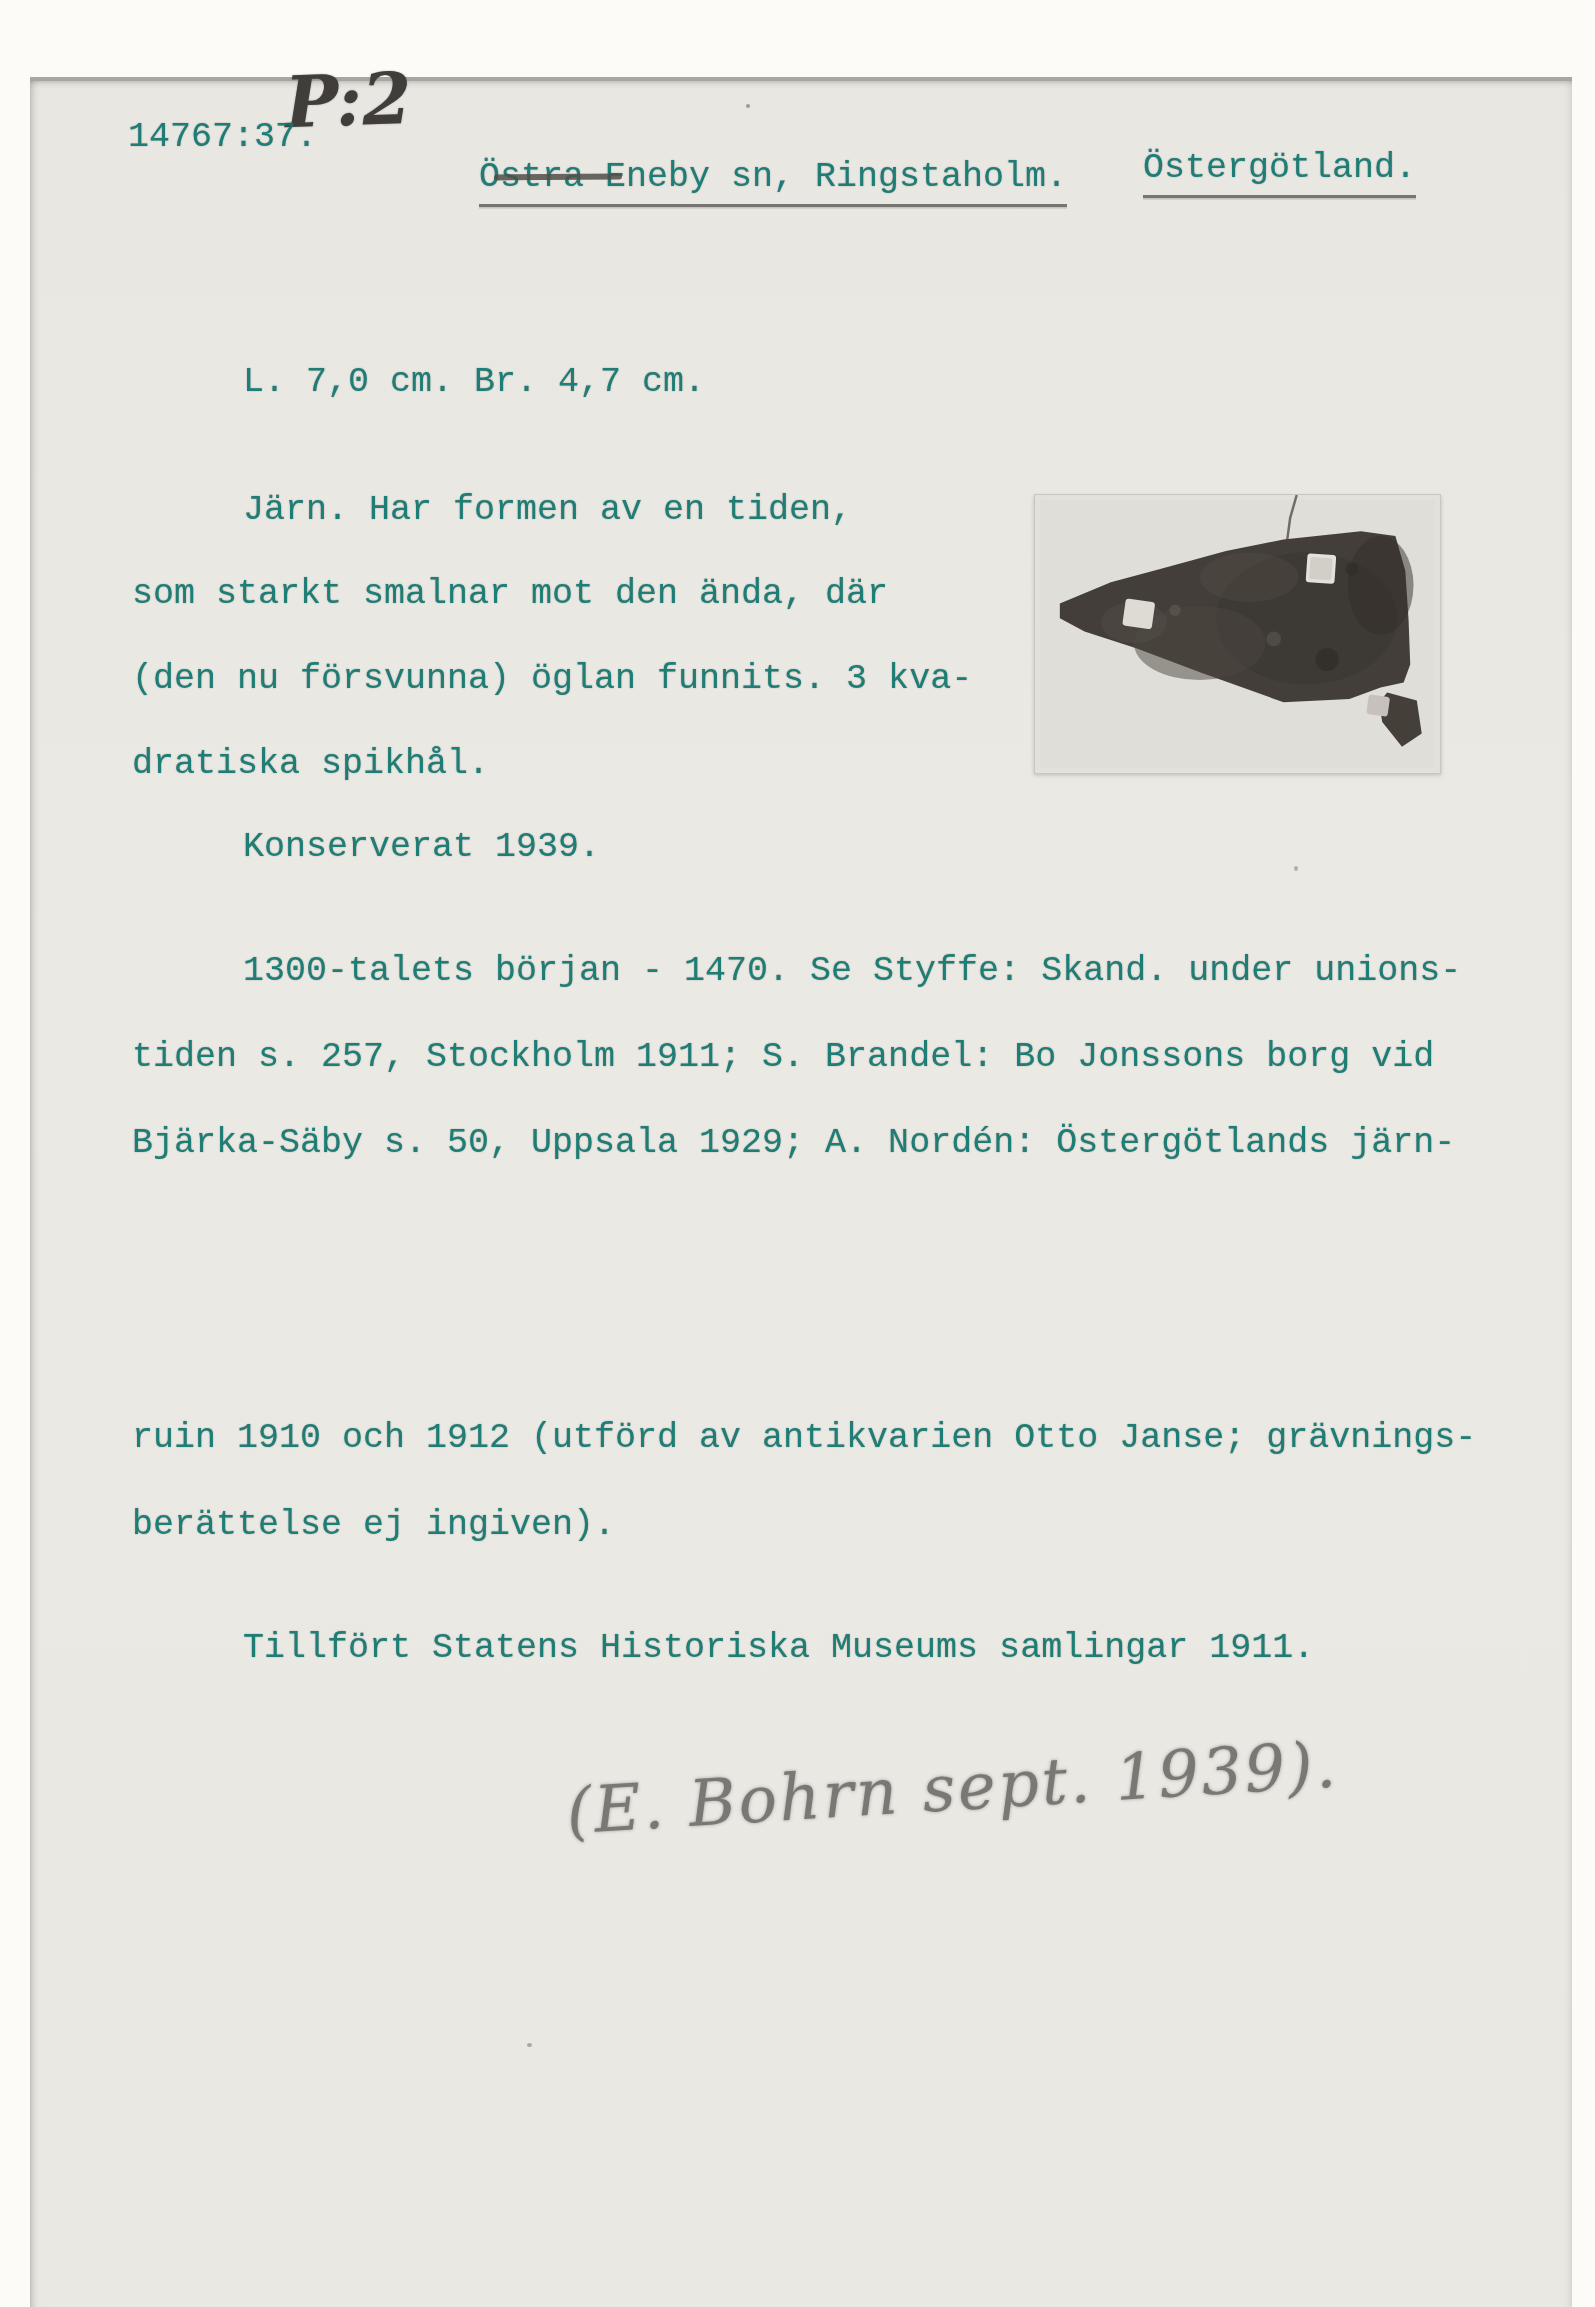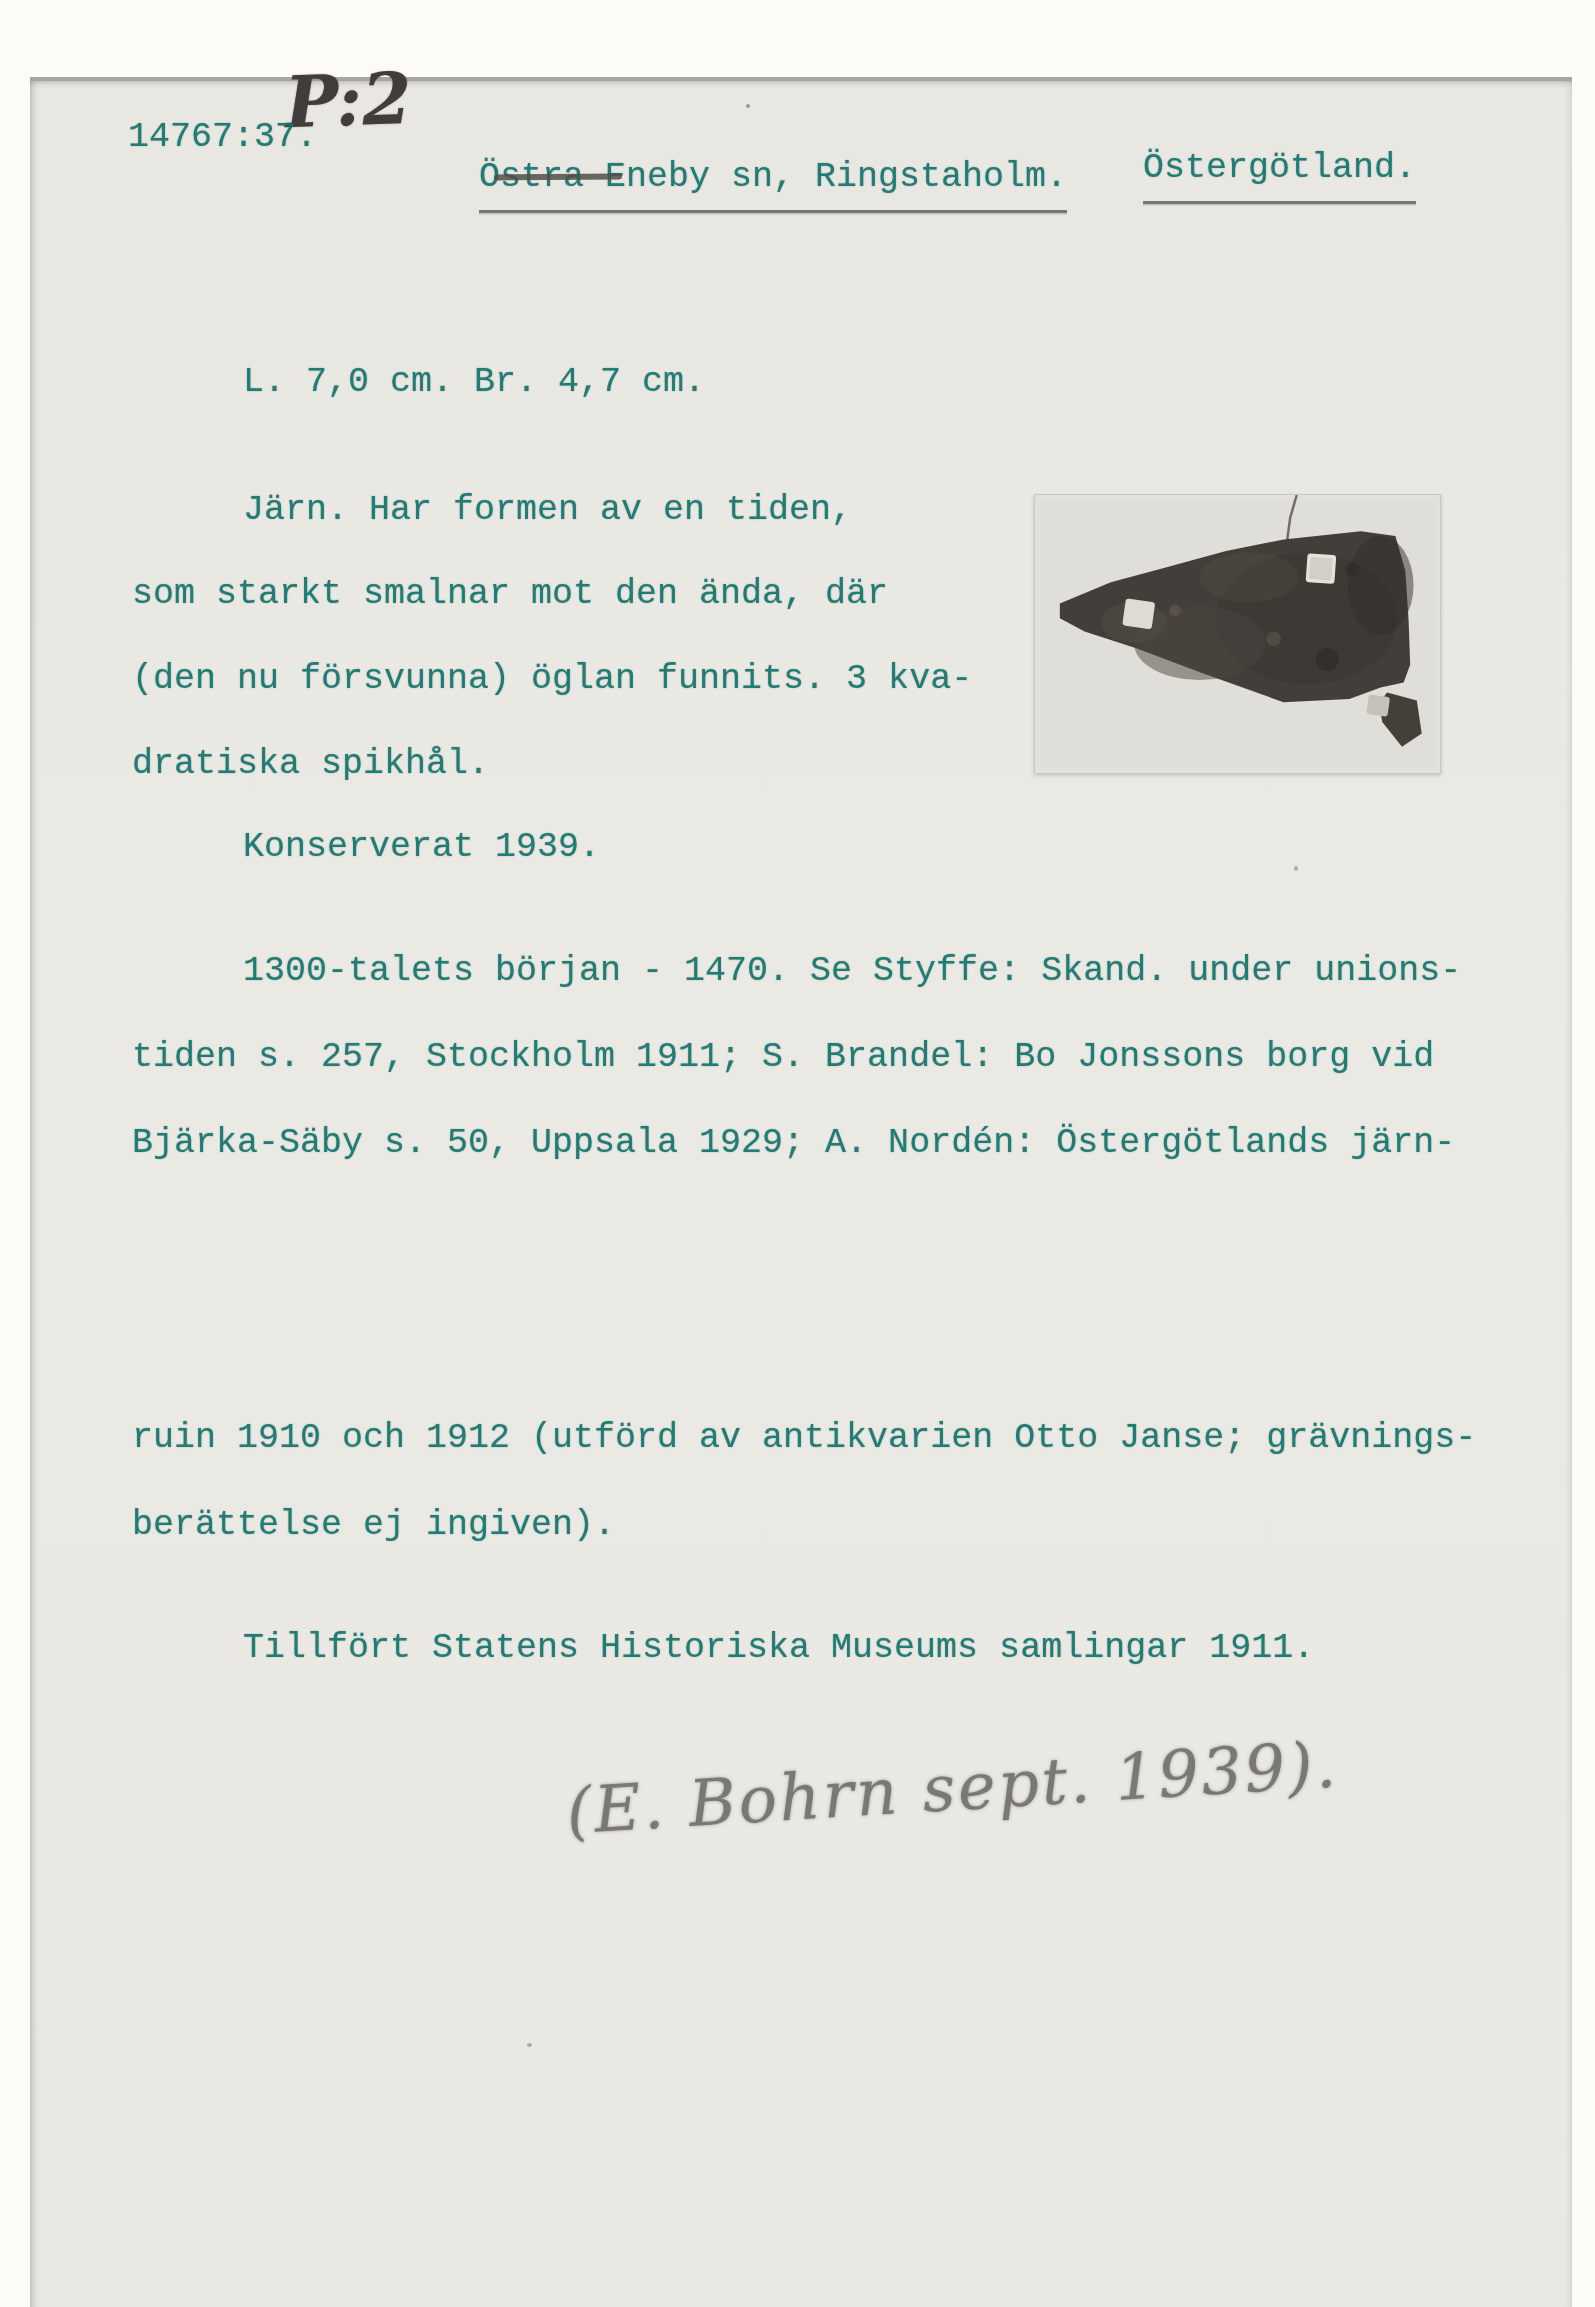--- a/index.html
+++ b/index.html
@@ -6,21 +6,21 @@
   #page{position:relative;width:1596px;height:2307px;background:#fcfbf8;overflow:hidden;
         font-family:"Liberation Mono","DejaVu Sans Mono",monospace;}
   
   #card{position:absolute;left:30px;top:77px;width:1542px;height:2230px;
         background:linear-gradient(180deg,#e9e7e2 0%,#ebe9e4 40%,#eae8e2 100%);
         border-top:4.1px solid #a8a6a1;
         box-shadow:inset 6.6px 0 8.2px -5.8px rgba(0,0,0,.28), inset -6.6px 0 10px -6.6px rgba(0,0,0,.14),
                    inset 0 5.8px 7.4px -5px rgba(0,0,0,.22);}
   .tline{position:absolute;font-size:35px;line-height:40px;color:#0f766e;white-space:pre;
          text-shadow:0 0 1.6px rgba(92,90,86,.55);opacity:.93;}
-  .uline{border-bottom:3.3px solid rgba(76,74,70,.78);padding-bottom:13px;
+  .uline{border-bottom:3.3px solid rgba(76,74,70,.78);padding-bottom:7px;
          box-shadow:0 1.6px 0 rgba(76,74,70,.25);margin-top:11px;}
   .hand{position:absolute;font-family:"DejaVu Serif","Liberation Serif",serif;
         font-style:italic;color:#6f6d69;white-space:pre;}
   #annotation-p2{left:285px;top:58px;font-size:71px;font-weight:bold;color:#403d3a;
         transform:rotate(-2deg);text-shadow:0 0 1.6px rgba(64,61,58,.5);}
   #signature{left:566px;top:1751px;font-size:64px;letter-spacing:2.5px;color:#7a7874;
         transform:rotate(-3.5deg);text-shadow:0 0 3.3px rgba(112,110,106,.65);}
   #photo{position:absolute;left:1034px;top:494px;width:405px;height:278px;
         background:#e3e1db;border:0.8px solid #c9c7c1;
         box-shadow:0 1.6px 4.1px rgba(0,0,0,.18), inset 0 0 11.5px rgba(0,0,0,.06);}

